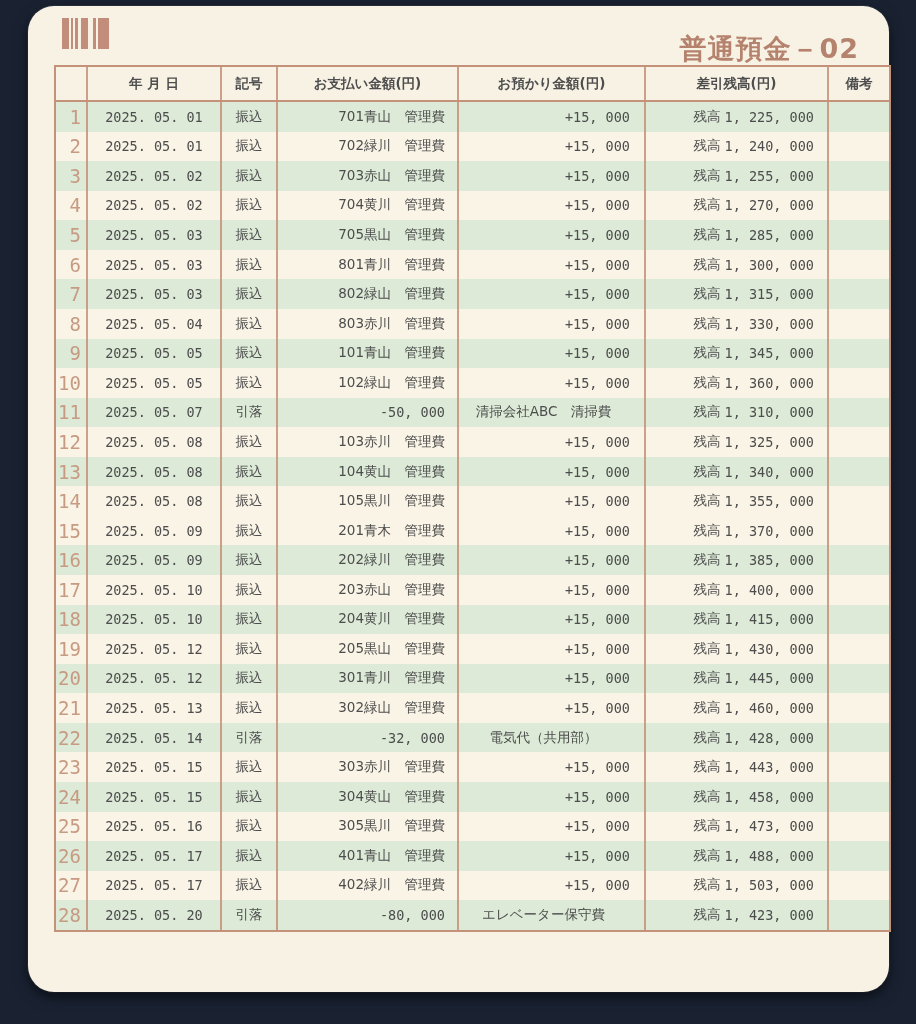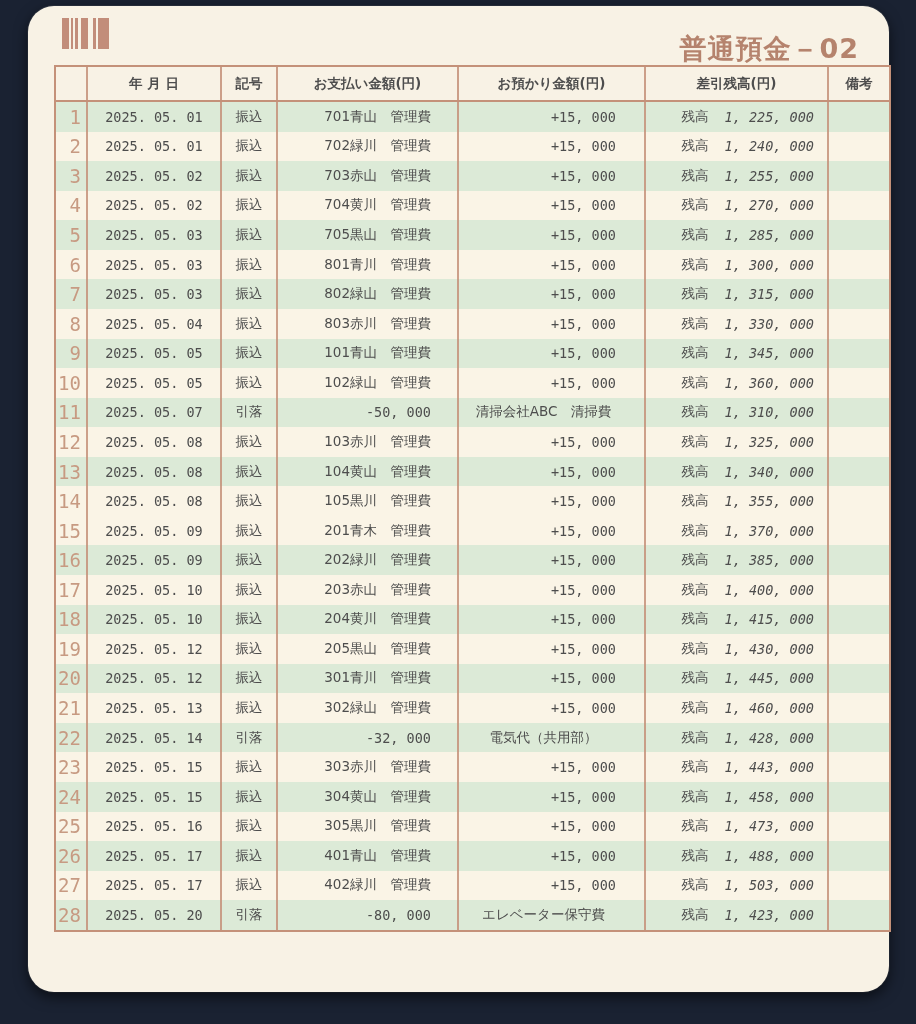--- a/index.html
+++ b/index.html
@@ -54,28 +54,28 @@
   .row{height:29.57px;}
   .row.green{background:#dcead7;}
   .row.cream{background:#faf4e6;}
   .c-num{
     justify-content:flex-end;padding-right:5px;
     font-family:"DejaVu Sans Mono",monospace;
     font-size:19px;color:#c79a82;
   }
   .c-date{justify-content:center;font-family:"DejaVu Sans Mono",monospace;}
   .c-sym{justify-content:center;}
-  .c-pay{justify-content:flex-end;padding-right:26px;}
-  .c-dep{justify-content:flex-end;padding-right:28px;}
+  .c-pay{justify-content:flex-end;padding-right:12px;}
+  .c-dep{justify-content:flex-end;padding-right:14px;}
   .c-bal{justify-content:flex-end;padding-right:13px;}
   .c-dep.text{justify-content:center;padding-right:16px;}
   .amount{font-family:"DejaVu Sans Mono",monospace;}
   .text{font-family:"DejaVu Sans",sans-serif;}
   .bal-label{font-family:"DejaVu Sans",sans-serif;}
-  .bal-amt{margin-left:16px;font-family:"DejaVu Sans Mono",monospace;font-style:italic;}
+  .bal-amt{margin-left:4px;font-family:"DejaVu Sans Mono",monospace;}
 </style>
 </head>
 <body>
 
 <div class="page">
 
   <div class="barcode">
     <span class="b1"></span>
       <span class="b2"></span>
       <span class="b3"></span>

